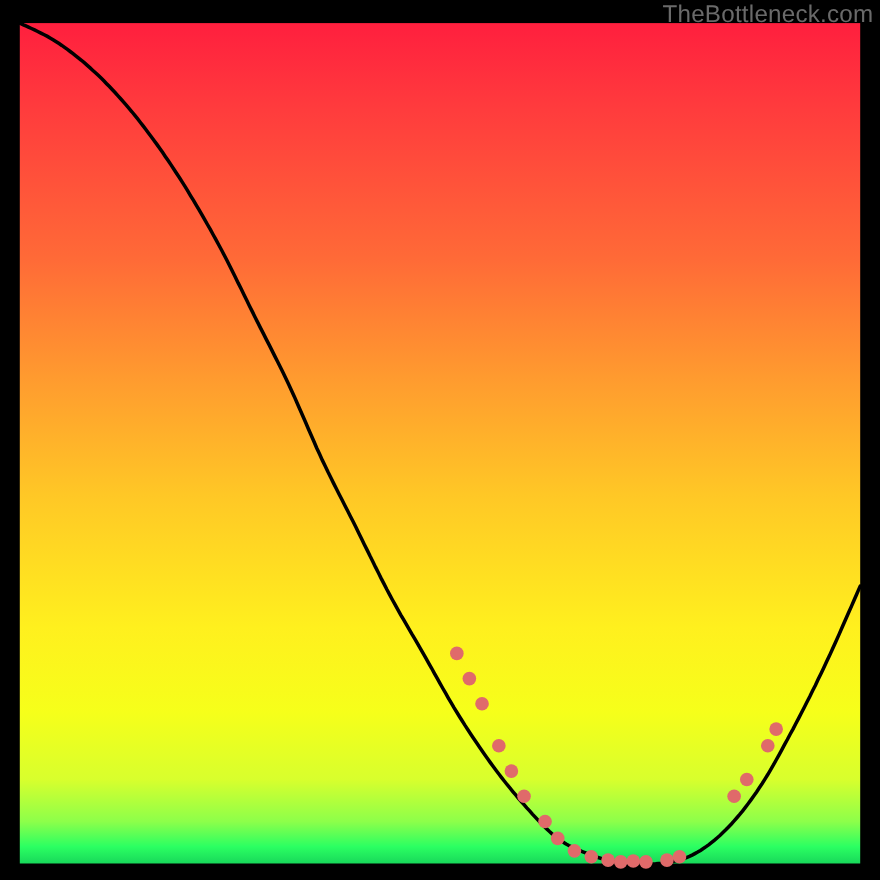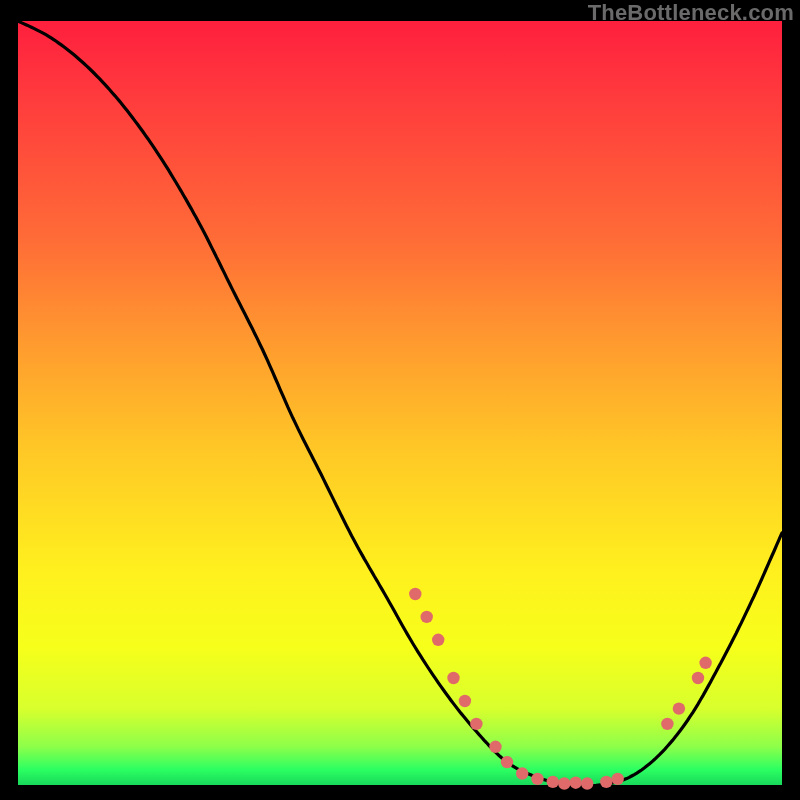--- a/index.html
+++ b/index.html
@@ -40,21 +40,21 @@
       #2bff62 98%,
       #18d85a 100%
     );
   }
   .watermark {
     position: absolute;
     right: 6px;
     top: 0px;
     color: #6a6a6a;
     font-size: 22px;
-    font-weight: 700;
+    font-weight: 400;
     letter-spacing: 0.2px;
     user-select: none;
   }
   svg.curve {
     position: absolute;
     left: 0;
     top: 0;
     width: 764px;
     height: 764px;
     overflow: visible;

